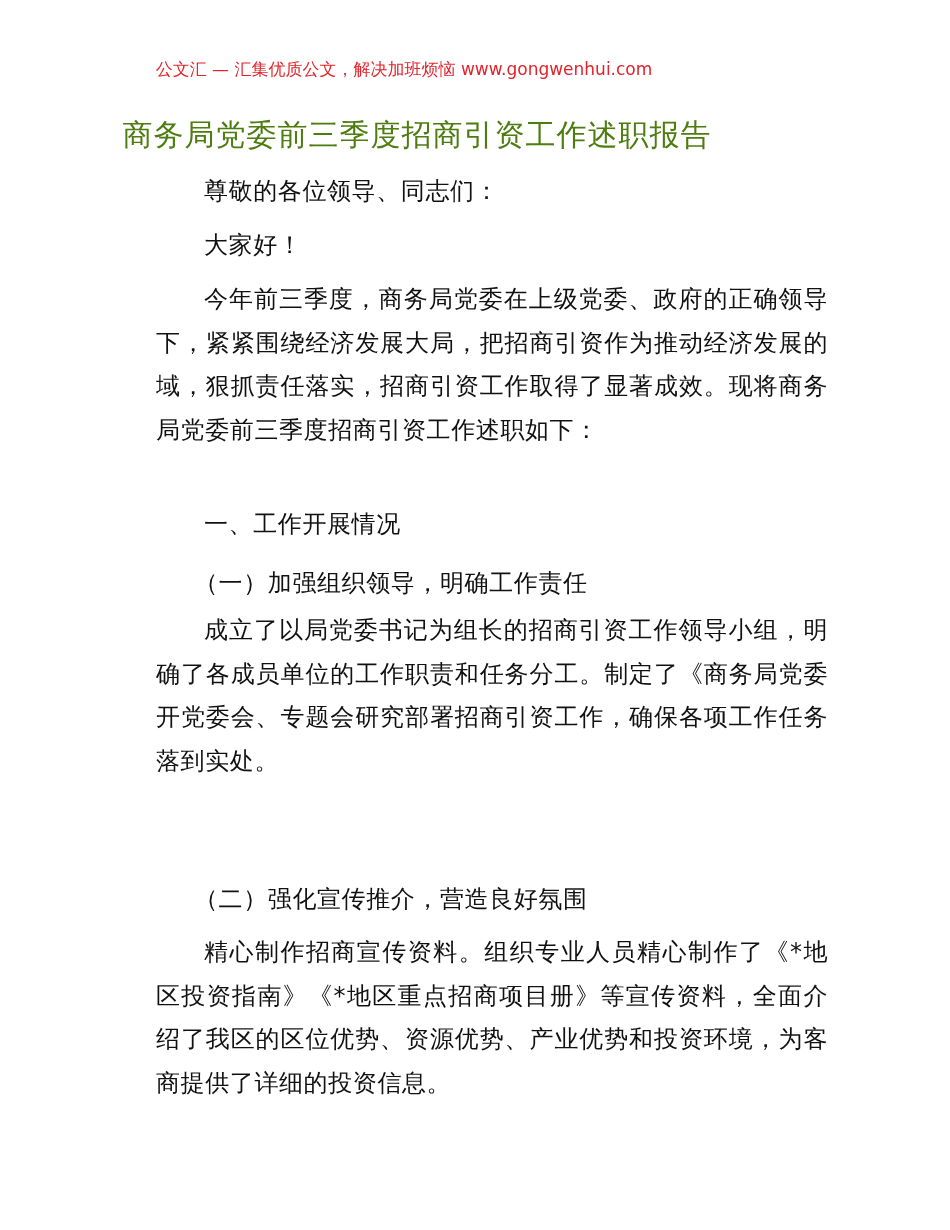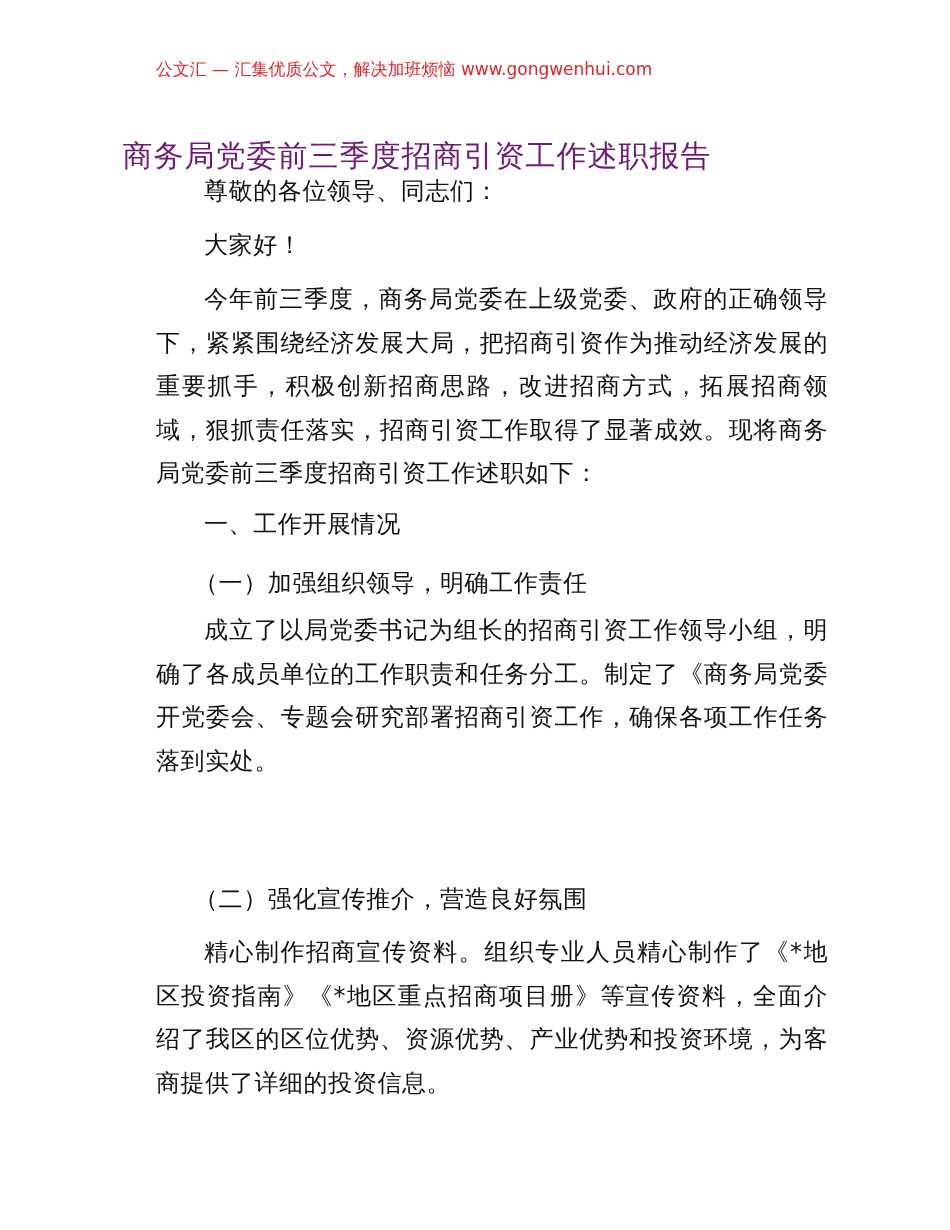--- a/index.html
+++ b/index.html
@@ -27,23 +27,22 @@
       letter-spacing: 0px;
     }
     .doc-title {
       position: absolute;
       top: 113px;
       left: 0;
       width: 834px;
       text-align: center;
       font-size: 30px;
       line-height: 44px;
-      color: #701a75;
+      color: #4d7c0f;
       letter-spacing: 1px;
-      margin-top: 21px;
     }
     .body-text {
       position: absolute;
       left: 140px;
       width: 672px;
       font-size: 24px;
       line-height: 43.5px;
       text-align: justify;
       text-justify: inter-character;
       letter-spacing: 0.6px;
@@ -72,21 +71,20 @@
   <span>尊敬的各位领导、同志们：</span>
 </div>
 
 <div class="body-text indent-head" style="top:224px;">
   <span>大家好！</span>
 </div>
 
 <div class="body-text" style="top:278px;">
   <span class="line" style="padding-left:2em;font-family:Liberation Serif, serif;">今年前三季度，商务局党委在上级党委、政府的正确领导</span>
   <span class="line">下，紧紧围绕经济发展大局，把招商引资作为推动经济发展的</span>
-  <span class="line">重要抓手，积极创新招商思路，改进招商方式，拓展招商领</span>
   <span class="line">域，狠抓责任落实，招商引资工作取得了显著成效。现将商务</span>
   <span class="line last">局党委前三季度招商引资工作述职如下：</span>
 </div>
 
 <div class="body-text indent-head" style="top:503px;">
   <span>一、工作开展情况</span>
 </div>
 
 <div class="body-text" style="top:562px; padding-left:38px;">
   <span>（一）加强组织领导，明确工作责任</span>

